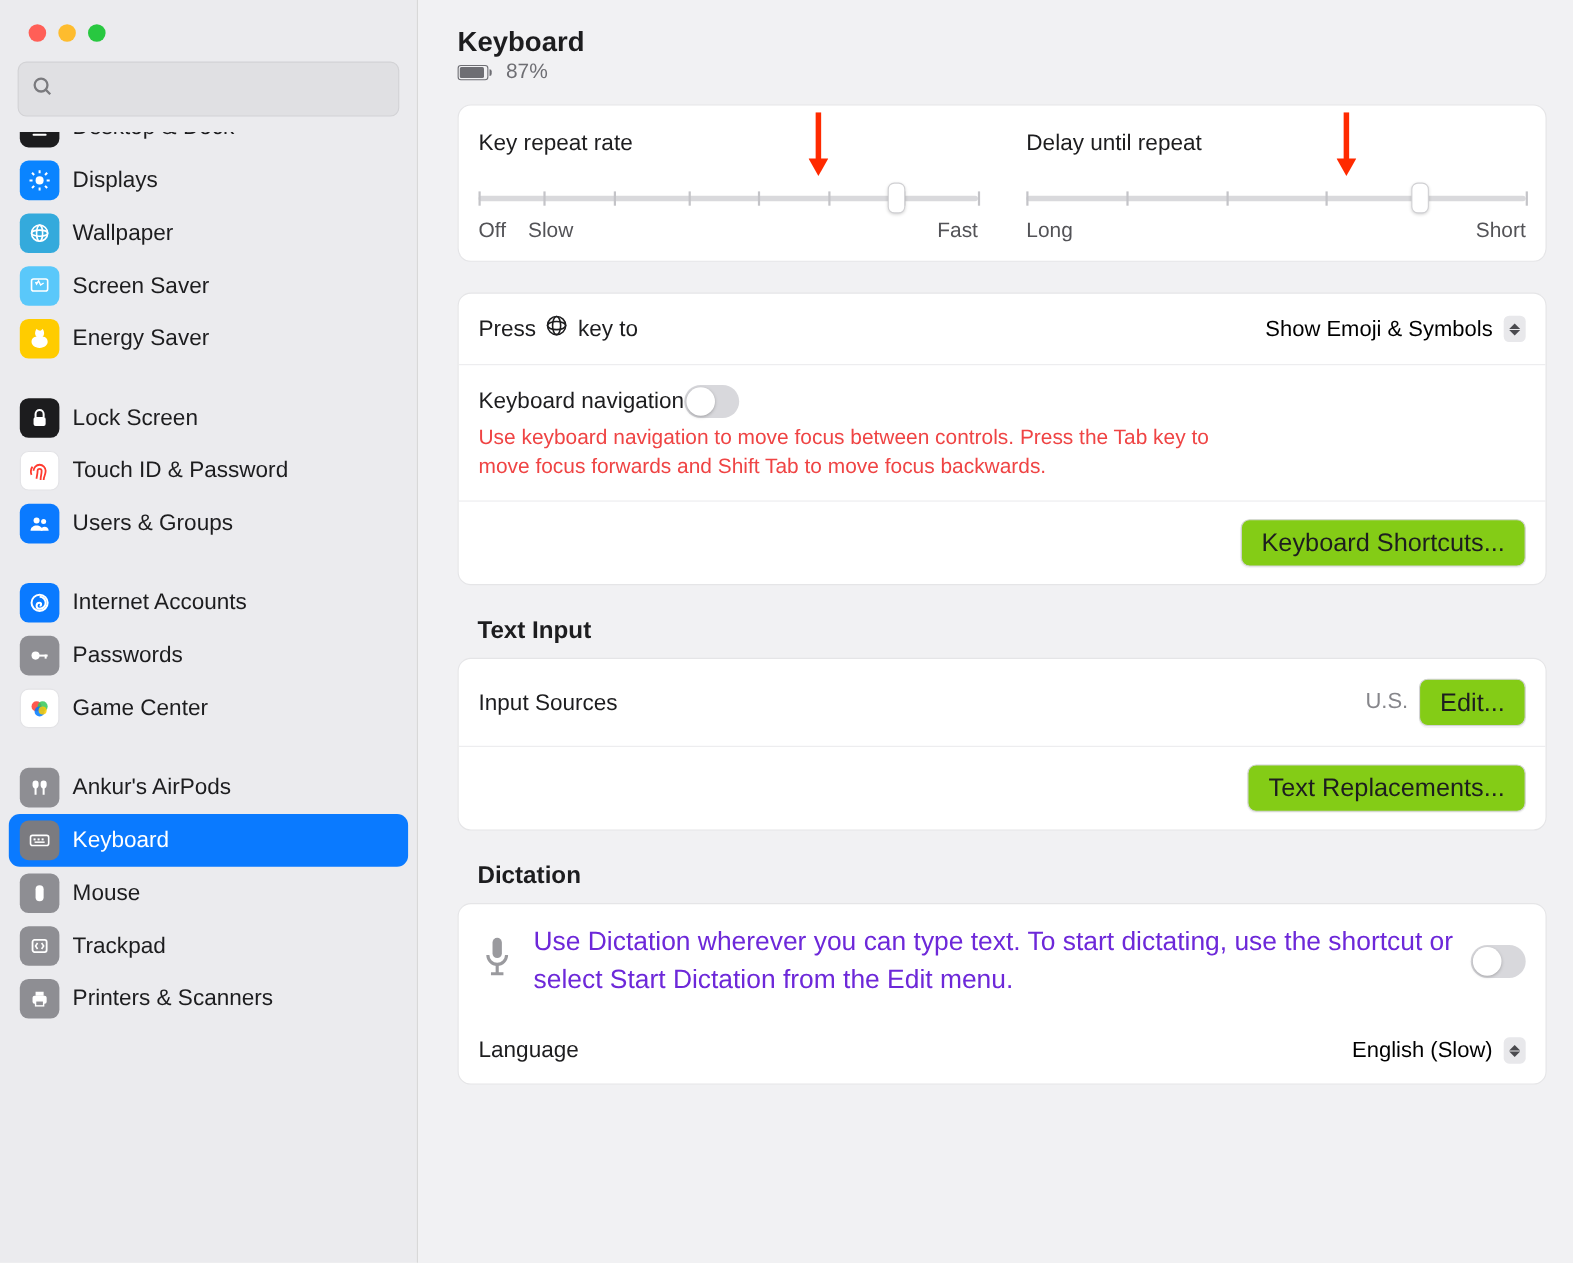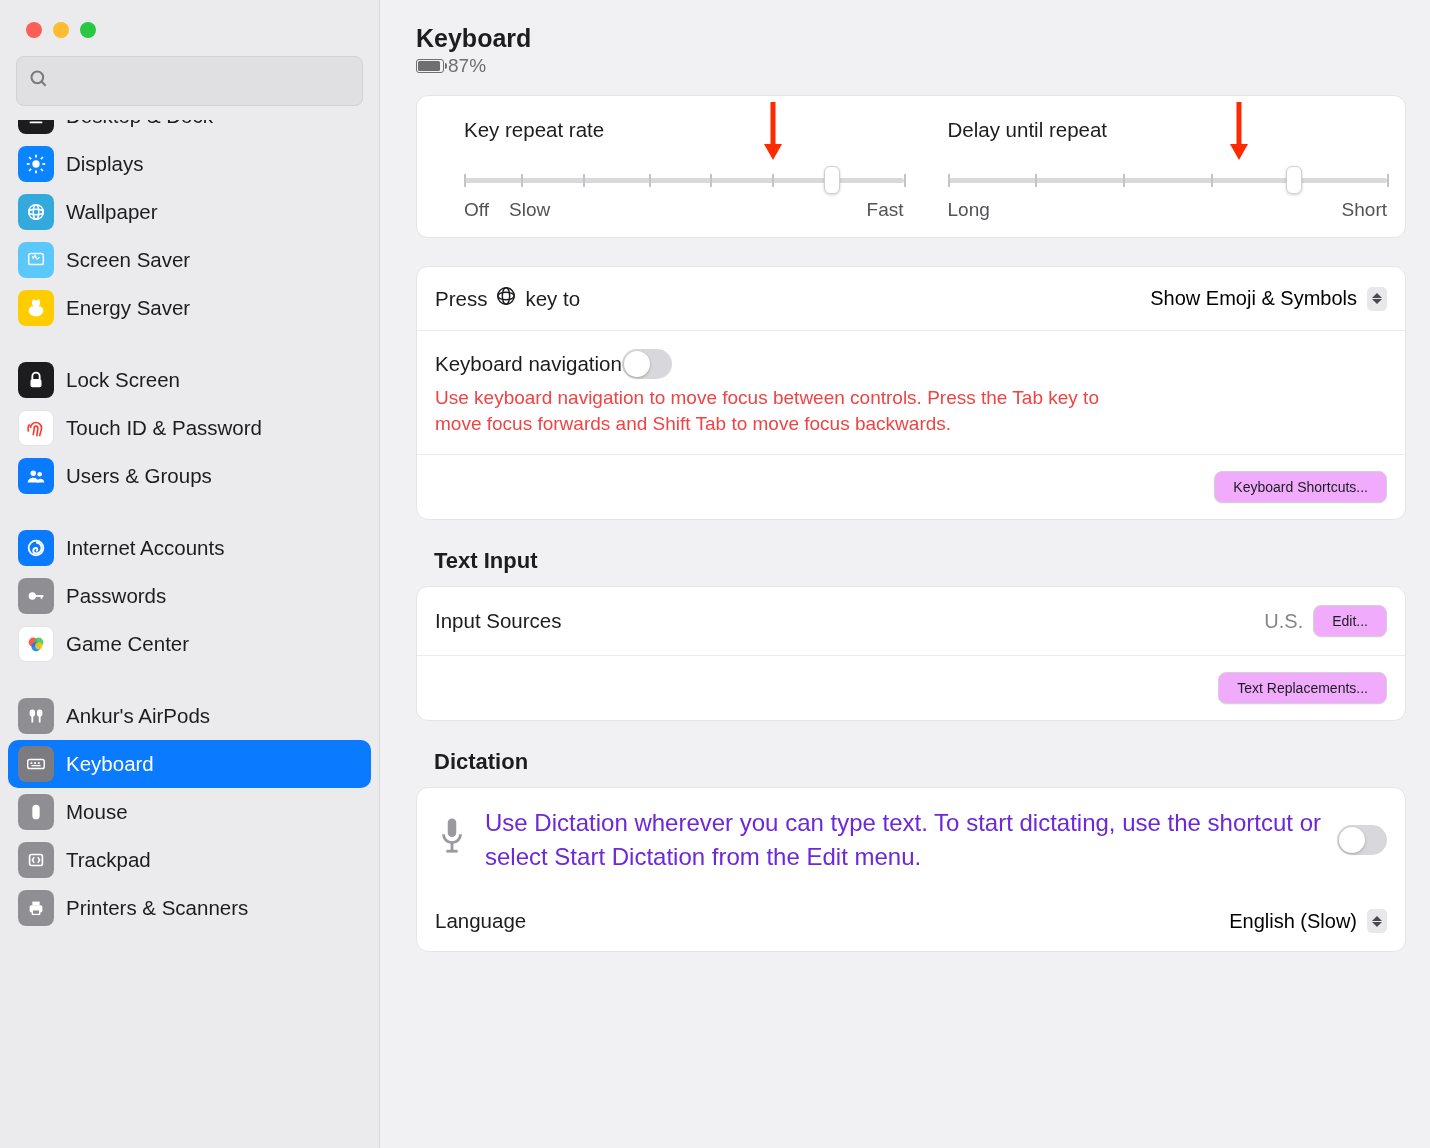--- a/index.html
+++ b/index.html
@@ -90,21 +90,21 @@
   overflow: hidden;
 }
 .hdr-title {
   font-size: 25px;
   font-weight: 700;
   color: #1d1d1f;
 }
 .hdr-sub {
   display: flex;
   align-items: center;
-  gap: 4px;
+  gap: 16px;
   font-size: 19px;
   color: #6e6e73;
   margin-top: 2px;
   margin-bottom: 18px;
 }
 .batt {
   width: 28px; height: 14px;
   border: 1.5px solid #6e6e73; border-radius: 3px;
   position: relative;
 }
@@ -119,21 +119,20 @@
   border: 1px solid #e5e5e7;
   border-radius: 12px;
   margin-bottom: 28px;
 }
 
 .sliders {
   display: flex;
   gap: 44px;
   padding: 22px 18px 16px 18px;
   position: relative;
-  margin-left: 29px;
 }
 .slider-col { flex: 1; position: relative; }
 .slider-label {
   font-size: 20.5px;
   color: #1d1d1f;
   margin-bottom: 36px;
 }
 .track {
   position: relative;
   height: 5px;
@@ -214,25 +213,25 @@
   width: 26px; height: 26px; background: #fff;
   border-radius: 50%;
   box-shadow: 0 1px 3px rgba(0,0,0,0.25);
 }
 
 .btn-row {
   display: flex; justify-content: flex-end;
   padding: 16px 18px; border-top: 1px solid #ececee;
 }
 .mac-btn {
-  background: #f0abfc;
+  background: #84cc16;
   border: 1px solid #d2d2d5;
   border-radius: 8px;
   padding: 7px 18px;
-  font-size: 14px;
+  font-size: 23px;
   color: #1d1d1f;
   box-shadow: 0 1px 1px rgba(0,0,0,0.05);
 }
 
 .section-title {
   font-size: 22px; font-weight: 700;
   color: #1d1d1f;
   margin-bottom: 12px;
   padding-left: 18px;
 }

